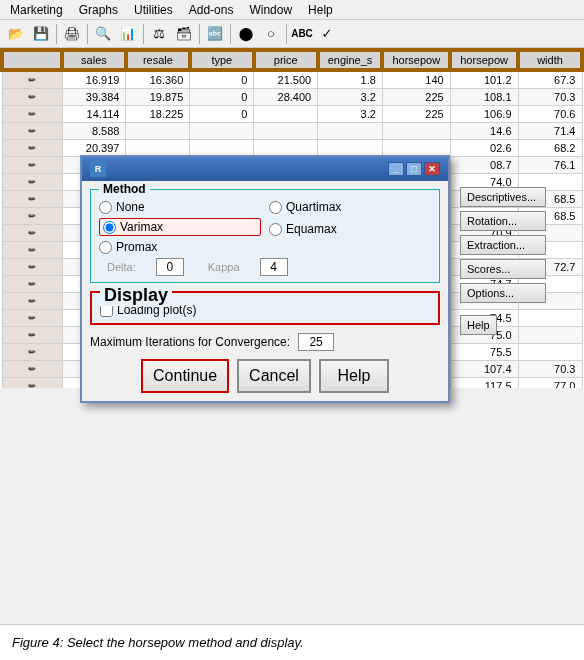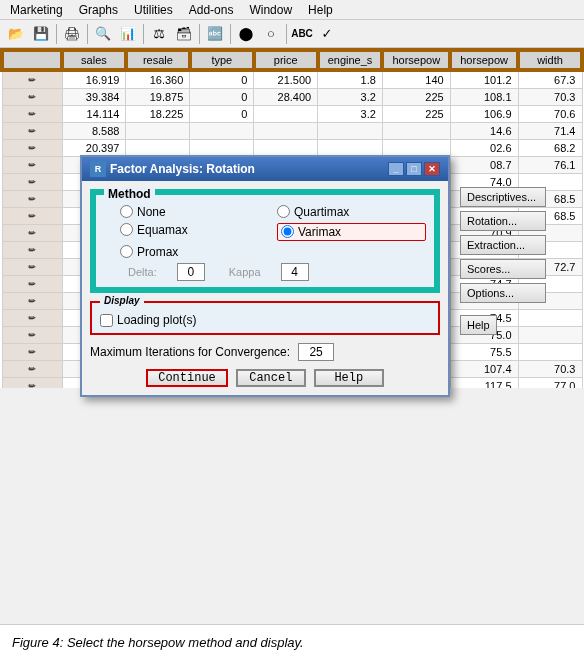--- a/index.html
+++ b/index.html
@@ -145,25 +145,25 @@
     .close-btn {
       background: #c04040;
     }
 
     .dialog-body {
       padding: 8px;
     }
 
     
     .group-box {
-      border: 6px solid #14b8a6;
+      border: 1px solid #14b8a6;
       margin-bottom: 8px;
       background: #e8f0f8;
       position: relative;
-      padding: 6px 8px 6px 24px;
+      padding: 6px 8px 6px 8px;
     }
     .group-label {
       position: absolute;
       top: -8px;
       left: 8px;
       background: #e8f0f8;
       padding: 0 4px;
       font-size: 12px;
       font-weight: bold;
     }
@@ -172,21 +172,21 @@
     }
 
     
     .radio-grid {
       display: grid;
       grid-template-columns: 1fr 1fr;
       gap: 4px 8px;
     }
     .radio-row {
       display: flex;
-      align-items: flex-start;
+      align-items: flex-end;
       gap: 4px;
       font-size: 12px;
     }
     .radio-row input[type=radio] {
       margin: 0;
     }
     .radio-selected {
       border: 1px solid #cc0000;
       background: #fff0f0;
       padding: 1px 3px;
@@ -217,23 +217,22 @@
       position: relative;
       padding: 6px 8px;
       margin-bottom: 8px;
     }
     .display-label {
       position: absolute;
       top: -8px;
       left: 8px;
       background: #e8f0f8;
       padding: 0 4px;
-      font-size: 10px;
+      font-size: 18px;
       font-weight: bold;
-      font-style: italic;
     }
     .checkbox-row {
       display: flex;
       align-items: center;
       gap: 16px;
       margin-top: 4px;
     }
     .checkbox-item {
       display: flex;
       align-items: center;
@@ -268,26 +267,26 @@
 
     
     .dialog-buttons {
       display: flex;
       gap: 8px;
       justify-content: center;
       margin-top: 4px;
     }
     .dlg-btn {
       min-width: 70px;
-      padding: 0 10px;
+      padding: 6px 10px;
       border: 2px solid #888;
       background: linear-gradient(to bottom, #f5f5f5, #ddd);
-      font-size: 12px;
+      font-size: 16px;
       cursor: pointer;
-      font-family: Liberation Mono, monospace;
+      font-family: Liberation Sans, sans-serif;
     }
     .dlg-btn.primary {
       border: 2px solid #cc0000;
       background: linear-gradient(to bottom, #f5f5f5, #ddd);
     }
 
     
     .right-buttons {
       position: absolute;
       right: 8px;
@@ -615,21 +614,20 @@
 
 </div>
 
 <div class="dialog-overlay">
 
   <div class="dialog-rotation">
 
     <div class="dialog-titlebar">
       <div class="dialog-title-row">
         <span class="spss-icon">R</span>
-        <span>Factor Analysis: Rotation</span>
       </div>
       <div class="dialog-titlebar-icons">
         <div class="title-btn">_</div>
         <div class="title-btn">□</div>
         <div class="title-btn close-btn">✕</div>
       </div>
     </div>
 
     <div class="dialog-body">
 
@@ -638,27 +636,27 @@
         <div class="group-content">
           <div class="radio-grid">
             <div class="radio-row">
               <input type="radio" name="method" id="r-none" style="">
               <label for="r-none">None</label>
             </div>
             <div class="radio-row">
               <input type="radio" name="method" id="r-quartimax" style="">
               <label for="r-quartimax">Quartimax</label>
             </div>
+            <div class="radio-row radio-selected">
+              <input type="radio" name="method" id="r-varimax" checked="" style="">
+              <label for="r-varimax">Varimax</label>
+            </div>
             <div class="radio-row">
               <input type="radio" name="method" id="r-equamax" style="">
               <label for="r-equamax">Equamax</label>
-            </div>
-            <div class="radio-row radio-selected">
-              <input type="radio" name="method" id="r-varimax" checked="" style="">
-              <label for="r-varimax">Varimax</label>
             </div>
             <div class="radio-row">
               <input type="radio" name="method" id="r-promax" style="">
               <label for="r-promax">Promax</label>
             </div>
           </div>
           <div class="sub-options">
             <div class="sub-option">
               <label>Delta:</label>
               <input type="text" class="iter-input" value="0" style="width: 28px;">

